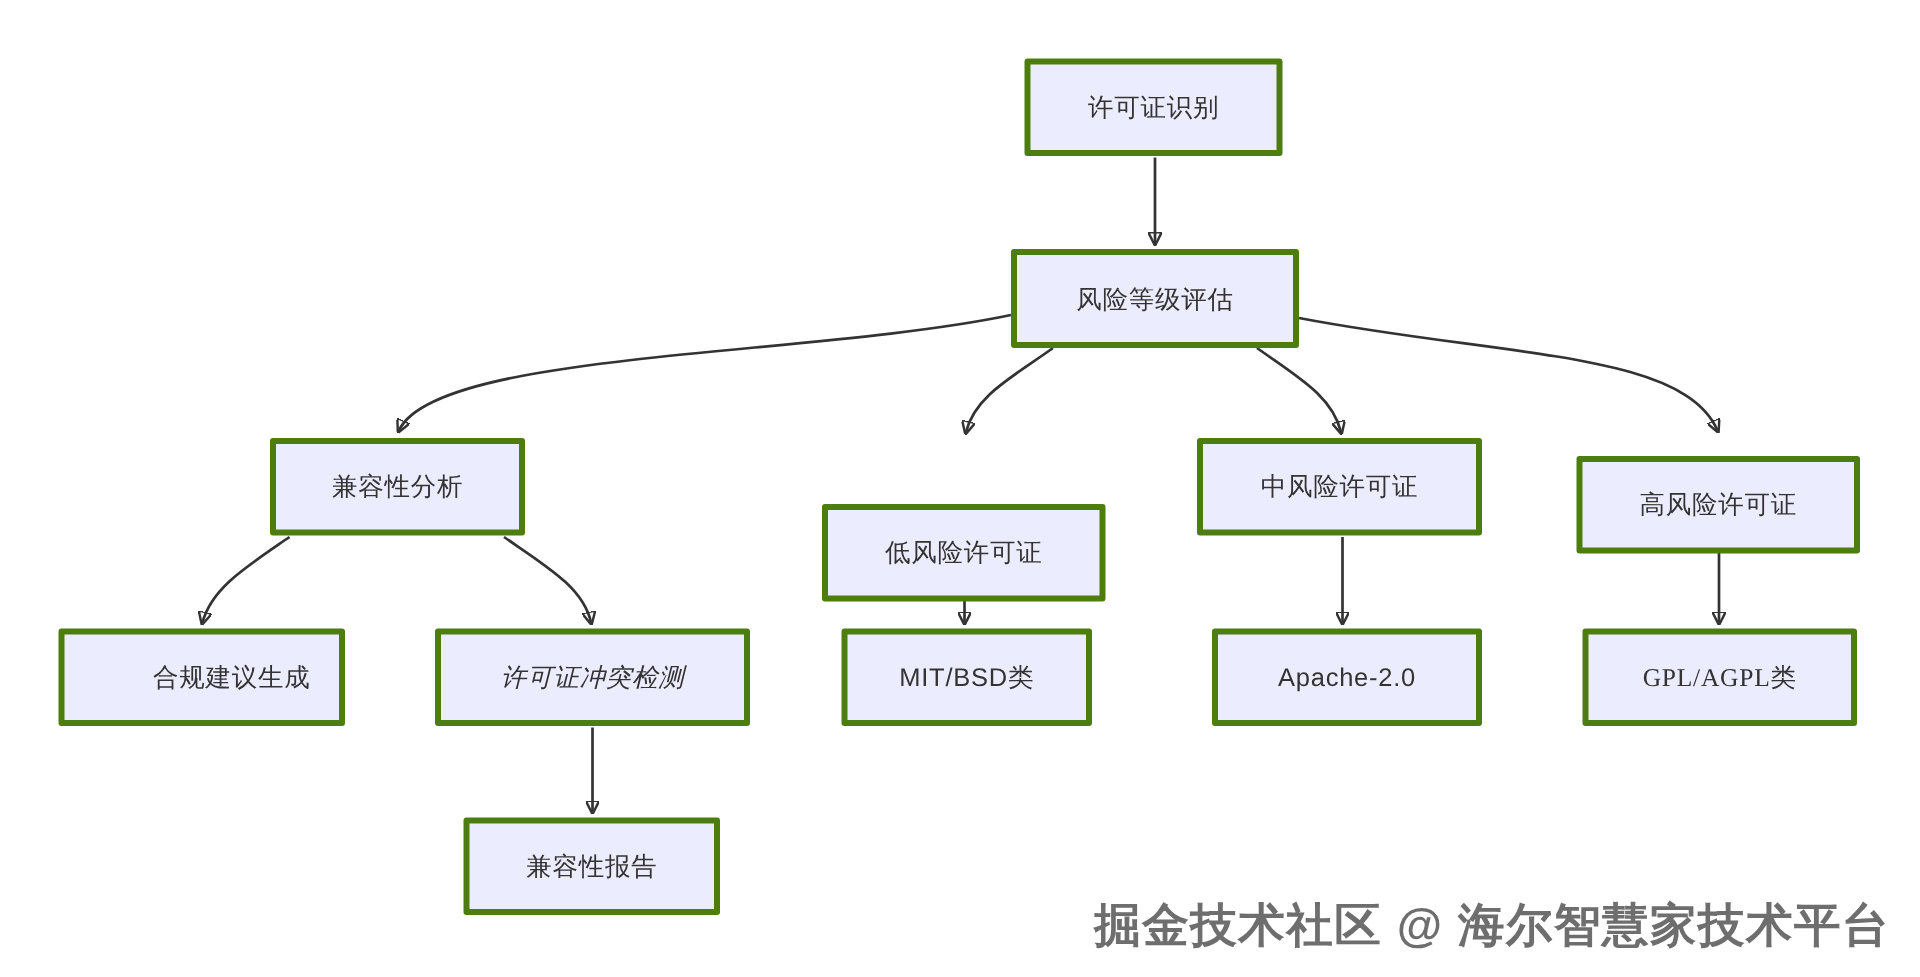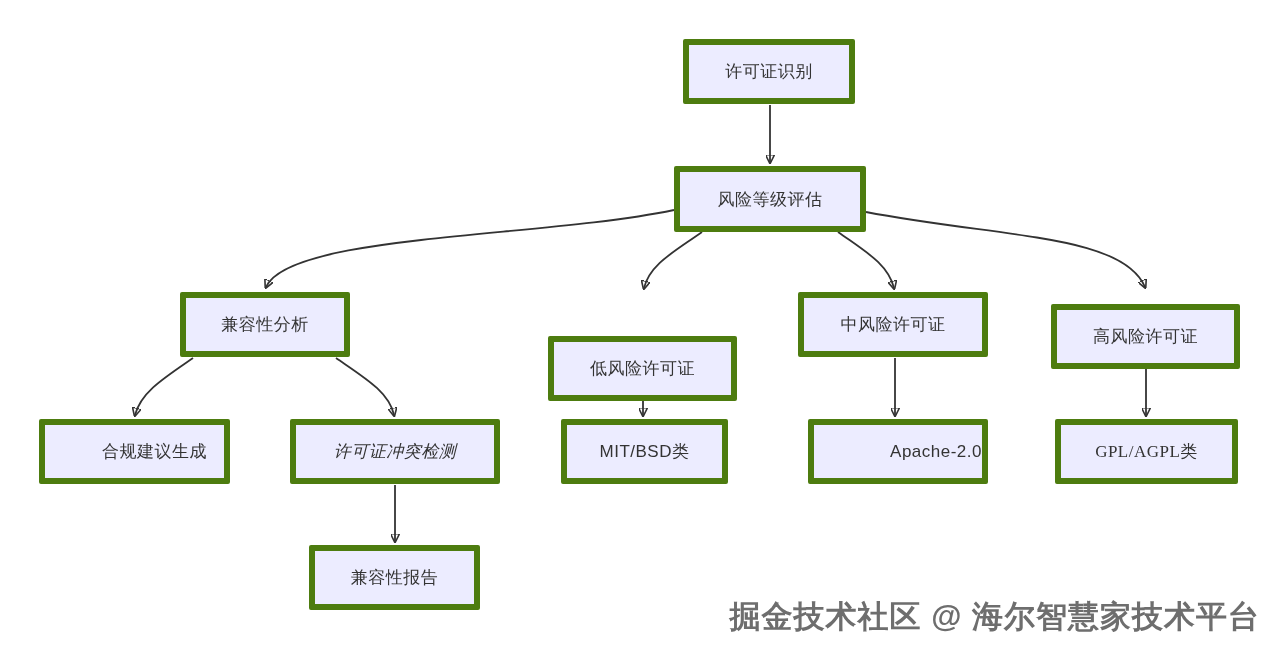--- a/index.html
+++ b/index.html
@@ -23,41 +23,41 @@
   }
   .edges path {
     fill: none;
     stroke: #333333;
     stroke-width: 1.8px;
   }
   .node {
     position: absolute;
     box-sizing: border-box;
     background: #ECECFF;
-    border: 6px solid #4d7c0f;
+    border: 4px solid #4d7c0f;
     border-radius: 2px;
     display: flex;
     align-items: center;
     justify-content: center;
     color: #333333;
     font-size: 17px;
     letter-spacing: 0.5px;
     white-space: nowrap;
   }
   
   #n-license-identification     { left: 683px;  top: 39px;  width: 172px; height: 65px; }
   #n-risk-level-assessment      { left: 674px;  top: 166px; width: 192px; height: 66px; }
   #n-compatibility-analysis     { left: 180px;  top: 292px; width: 170px; height: 65px; }
   #n-low-risk-license           { left: 548px;  top: 292px; width: 189px; height: 65px; margin-top: 44px; }
   #n-medium-risk-license        { left: 798px;  top: 292px; width: 190px; height: 65px; align-items: center; }
   #n-high-risk-license          { left: 1051px; top: 304px; width: 189px; height: 65px; }
   #n-compliance-advice          { left: 39px;   top: 419px; width: 191px; height: 65px; padding-left: 40px; }
   #n-license-conflict-detection { left: 290px;  top: 419px; width: 210px; height: 65px; font-style: italic; }
   #n-mit-bsd                    { left: 561px;  top: 419px; width: 167px; height: 65px; }
-  #n-apache                     { left: 808px;  top: 419px; width: 180px; height: 65px; justify-content: flex-end; }
+  #n-apache                     { left: 808px;  top: 419px; width: 180px; height: 65px; }
   #n-gpl-agpl                   { left: 1055px; top: 419px; width: 183px; height: 65px; font-family: Liberation Serif, serif; }
   #n-compatibility-report       { left: 309px;  top: 545px; width: 171px; height: 65px; font-family: Liberation Serif, serif; }
 
   .watermark {
     position: absolute;
     right: 20px;
     bottom: 13px;
     font-size: 31px;
     font-weight: 700;
     letter-spacing: 1px;

